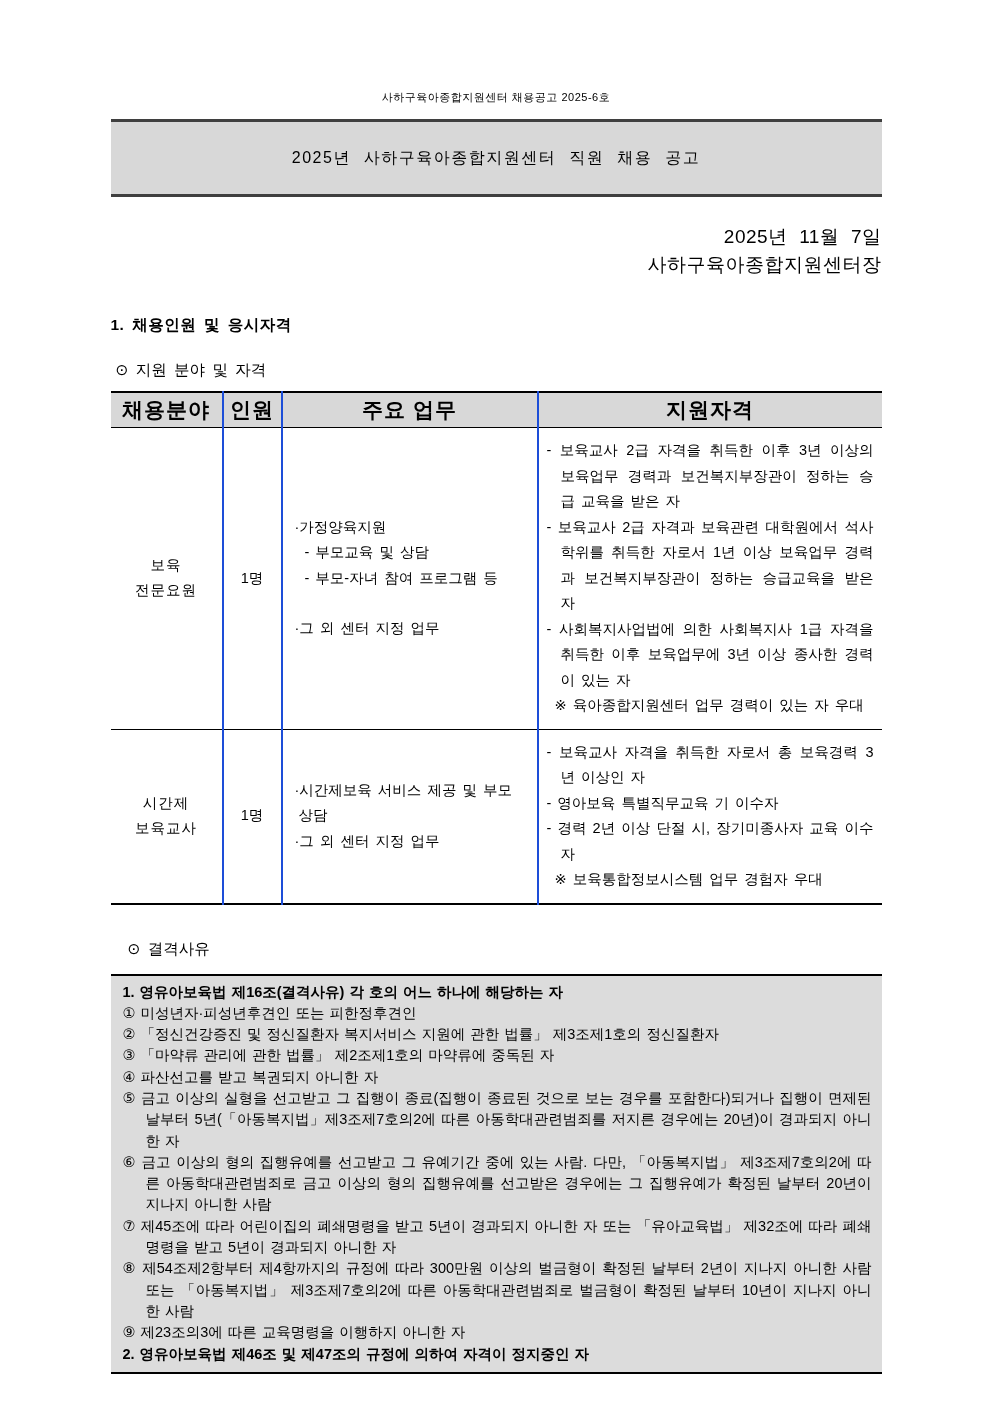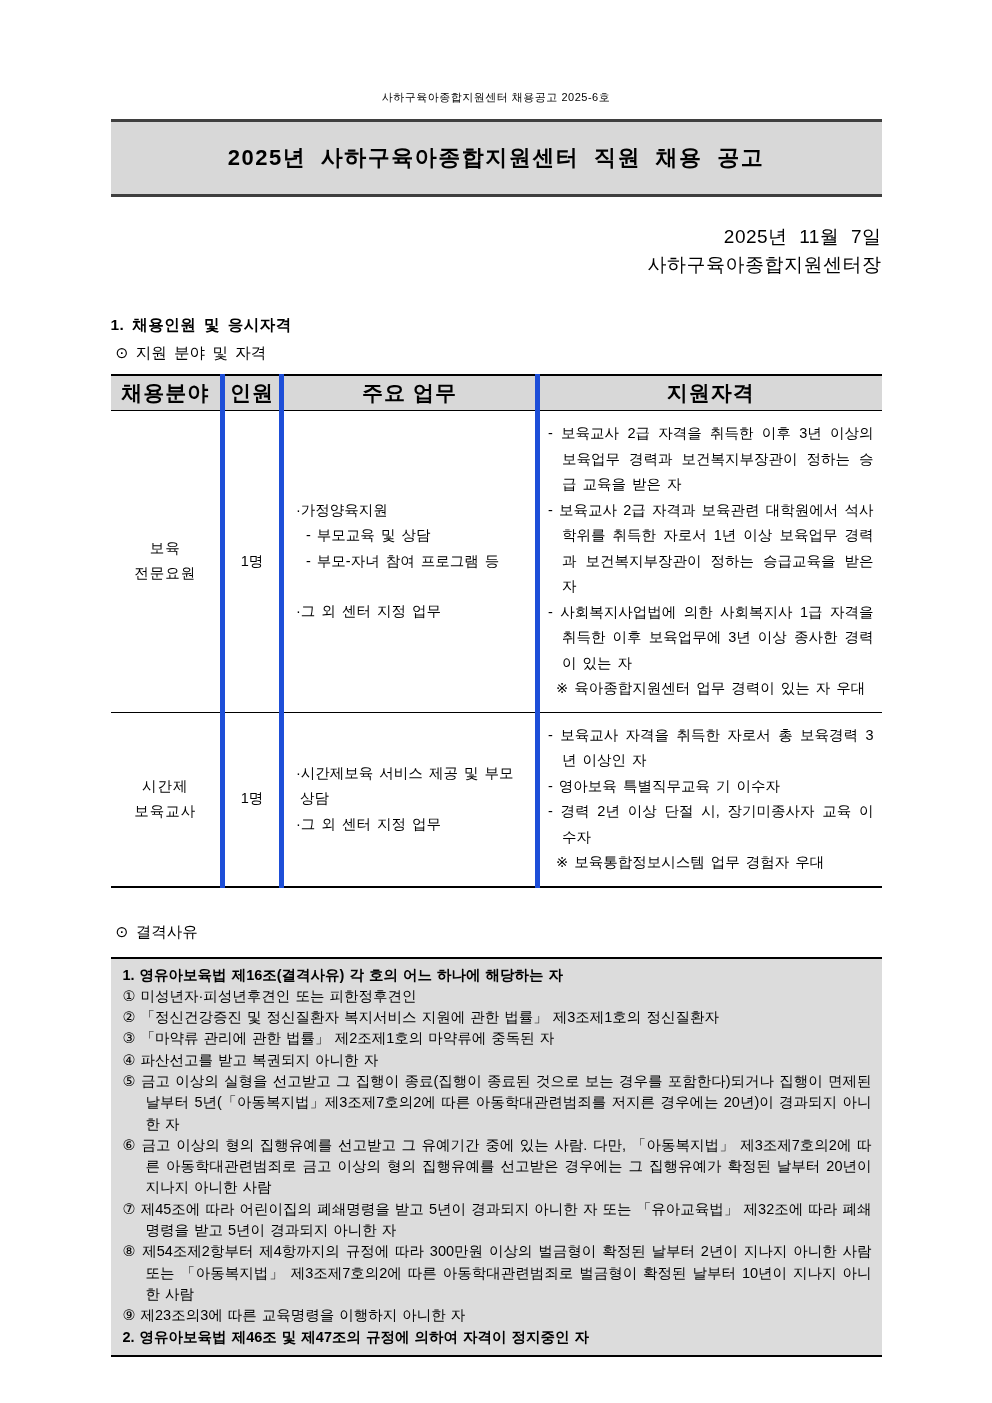--- a/index.html
+++ b/index.html
@@ -10,50 +10,50 @@
   }
   .page{position:relative;width:771px;margin:0 auto;padding-top:88px;}
   
   .doc-number{font-size:11px;line-height:18px;letter-spacing:0.5px;text-align:center;}
   
   .title-box{
     margin-top:13px;height:72px;background:#d8d8d8;
     border-top:3px solid #3f3f3f;border-bottom:3px solid #3f3f3f;
     display:flex;align-items:center;justify-content:center;
   }
-  .doc-title{font-size:22px;font-weight:bold;letter-spacing:1.5px;word-spacing:7px;}
+  .doc-title{font-size:16px;font-weight:normal;letter-spacing:1.5px;word-spacing:7px;}
   
   .intro{
     margin:16px 0 0 0;font-size:15.5px;line-height:30px;
     text-align:justify;text-indent:9px;word-spacing:4px;letter-spacing:0.3px;
   }
   
   .date-line,.signer-line{
     text-align:right;font-size:19px;line-height:28px;letter-spacing:0.5px;white-space:pre;
   }
   .date-line{margin-top:26px;}
   
   .sec-heading{margin-top:36px;font-size:15.5px;font-weight:bold;letter-spacing:0.5px;word-spacing:3px;}
-  .sub-heading{margin-top:7px;font-size:15.5px;word-spacing:3px;padding-left:5px;}
+  .sub-heading{margin-top:24px;font-size:15.5px;word-spacing:3px;padding-left:5px;}
   
   table.recruit{
     margin-top:10px;width:771px;border-collapse:collapse;table-layout:fixed;
     border-top:2px solid #000;border-bottom:2px solid #000;
     font-size:14.5px;
   }
   table.recruit col.c-field{width:112px;}
   table.recruit col.c-count{width:59px;}
   table.recruit col.c-duty{width:256px;}
   table.recruit col.c-qual{width:344px;}
   table.recruit th{
     background:#d8d8d8;font-weight:bold;font-size:21px;
     height:32px;text-align:center;vertical-align:middle;
     border-bottom:1.5px solid #000;letter-spacing:1px;
   }
-  table.recruit th + th, table.recruit td + td{border-left:5px solid #1d4ed8;}
+  table.recruit th + th, table.recruit td + td{border-left:2px solid #1d4ed8;}
   table.recruit tr + tr td{border-top:1px solid #000;}
   table.recruit td{padding:10px 8px;vertical-align:middle;line-height:25.5px;}
   td.cell-center{text-align:center;}
   .field-line{line-height:25px;letter-spacing:1px;}
   
   .duty-main{padding-left:8px;text-indent:-4px;word-spacing:2px;}
   .duty-sub{padding-left:14px;word-spacing:2px;}
   .duty-gap{margin-top:25px;}
   
   .qual{padding-left:14px;text-indent:-14px;text-align:justify;word-spacing:2px;}
@@ -133,21 +133,21 @@
         <td>
           <div class="qual">- 보육교사 자격을 취득한 자로서 총 보육경력 3년 이상인 자</div>
           <div class="qual">- 영아보육 특별직무교육 기 이수자</div>
           <div class="qual">- 경력 2년 이상 단절 시, 장기미종사자 교육 이수자</div>
           <div class="qual-note">※ 보육통합정보시스템 업무 경험자 우대</div>
         </td>
       </tr>
     </tbody>
   </table>
 
-  <div class="sub-heading" style="margin-top:34px;">⊙ 결격사유</div>
+  <div class="sub-heading" style="margin-top:34px;margin-left:12px;">⊙ 결격사유</div>
 
   <div class="gray-box">
     <div class="box-item bold">1. 영유아보육법 제16조(결격사유) 각 호의 어느 하나에 해당하는 자</div>
     <div class="box-item">① 미성년자·피성년후견인 또는 피한정후견인</div>
     <div class="box-item">② 「정신건강증진 및 정신질환자 복지서비스 지원에 관한 법률」 제3조제1호의 정신질환자</div>
     <div class="box-item">③ 「마약류 관리에 관한 법률」 제2조제1호의 마약류에 중독된 자</div>
     <div class="box-item">④ 파산선고를 받고 복권되지 아니한 자</div>
     <div class="box-item">⑤ 금고 이상의 실형을 선고받고 그 집행이 종료(집행이 종료된 것으로 보는 경우를 포함한다)되거나 집행이 면제된 날부터 5년(「아동복지법」제3조제7호의2에 따른 아동학대관련범죄를 저지른 경우에는 20년)이 경과되지 아니한 자</div>
     <div class="box-item">⑥ 금고 이상의 형의 집행유예를 선고받고 그 유예기간 중에 있는 사람. 다만, 「아동복지법」 제3조제7호의2에 따른 아동학대관련범죄로 금고 이상의 형의 집행유예를 선고받은 경우에는 그 집행유예가 확정된 날부터 20년이 지나지 아니한 사람</div>
     <div class="box-item">⑦ 제45조에 따라 어린이집의 폐쇄명령을 받고 5년이 경과되지 아니한 자 또는 「유아교육법」 제32조에 따라 폐쇄명령을 받고 5년이 경과되지 아니한 자</div>

